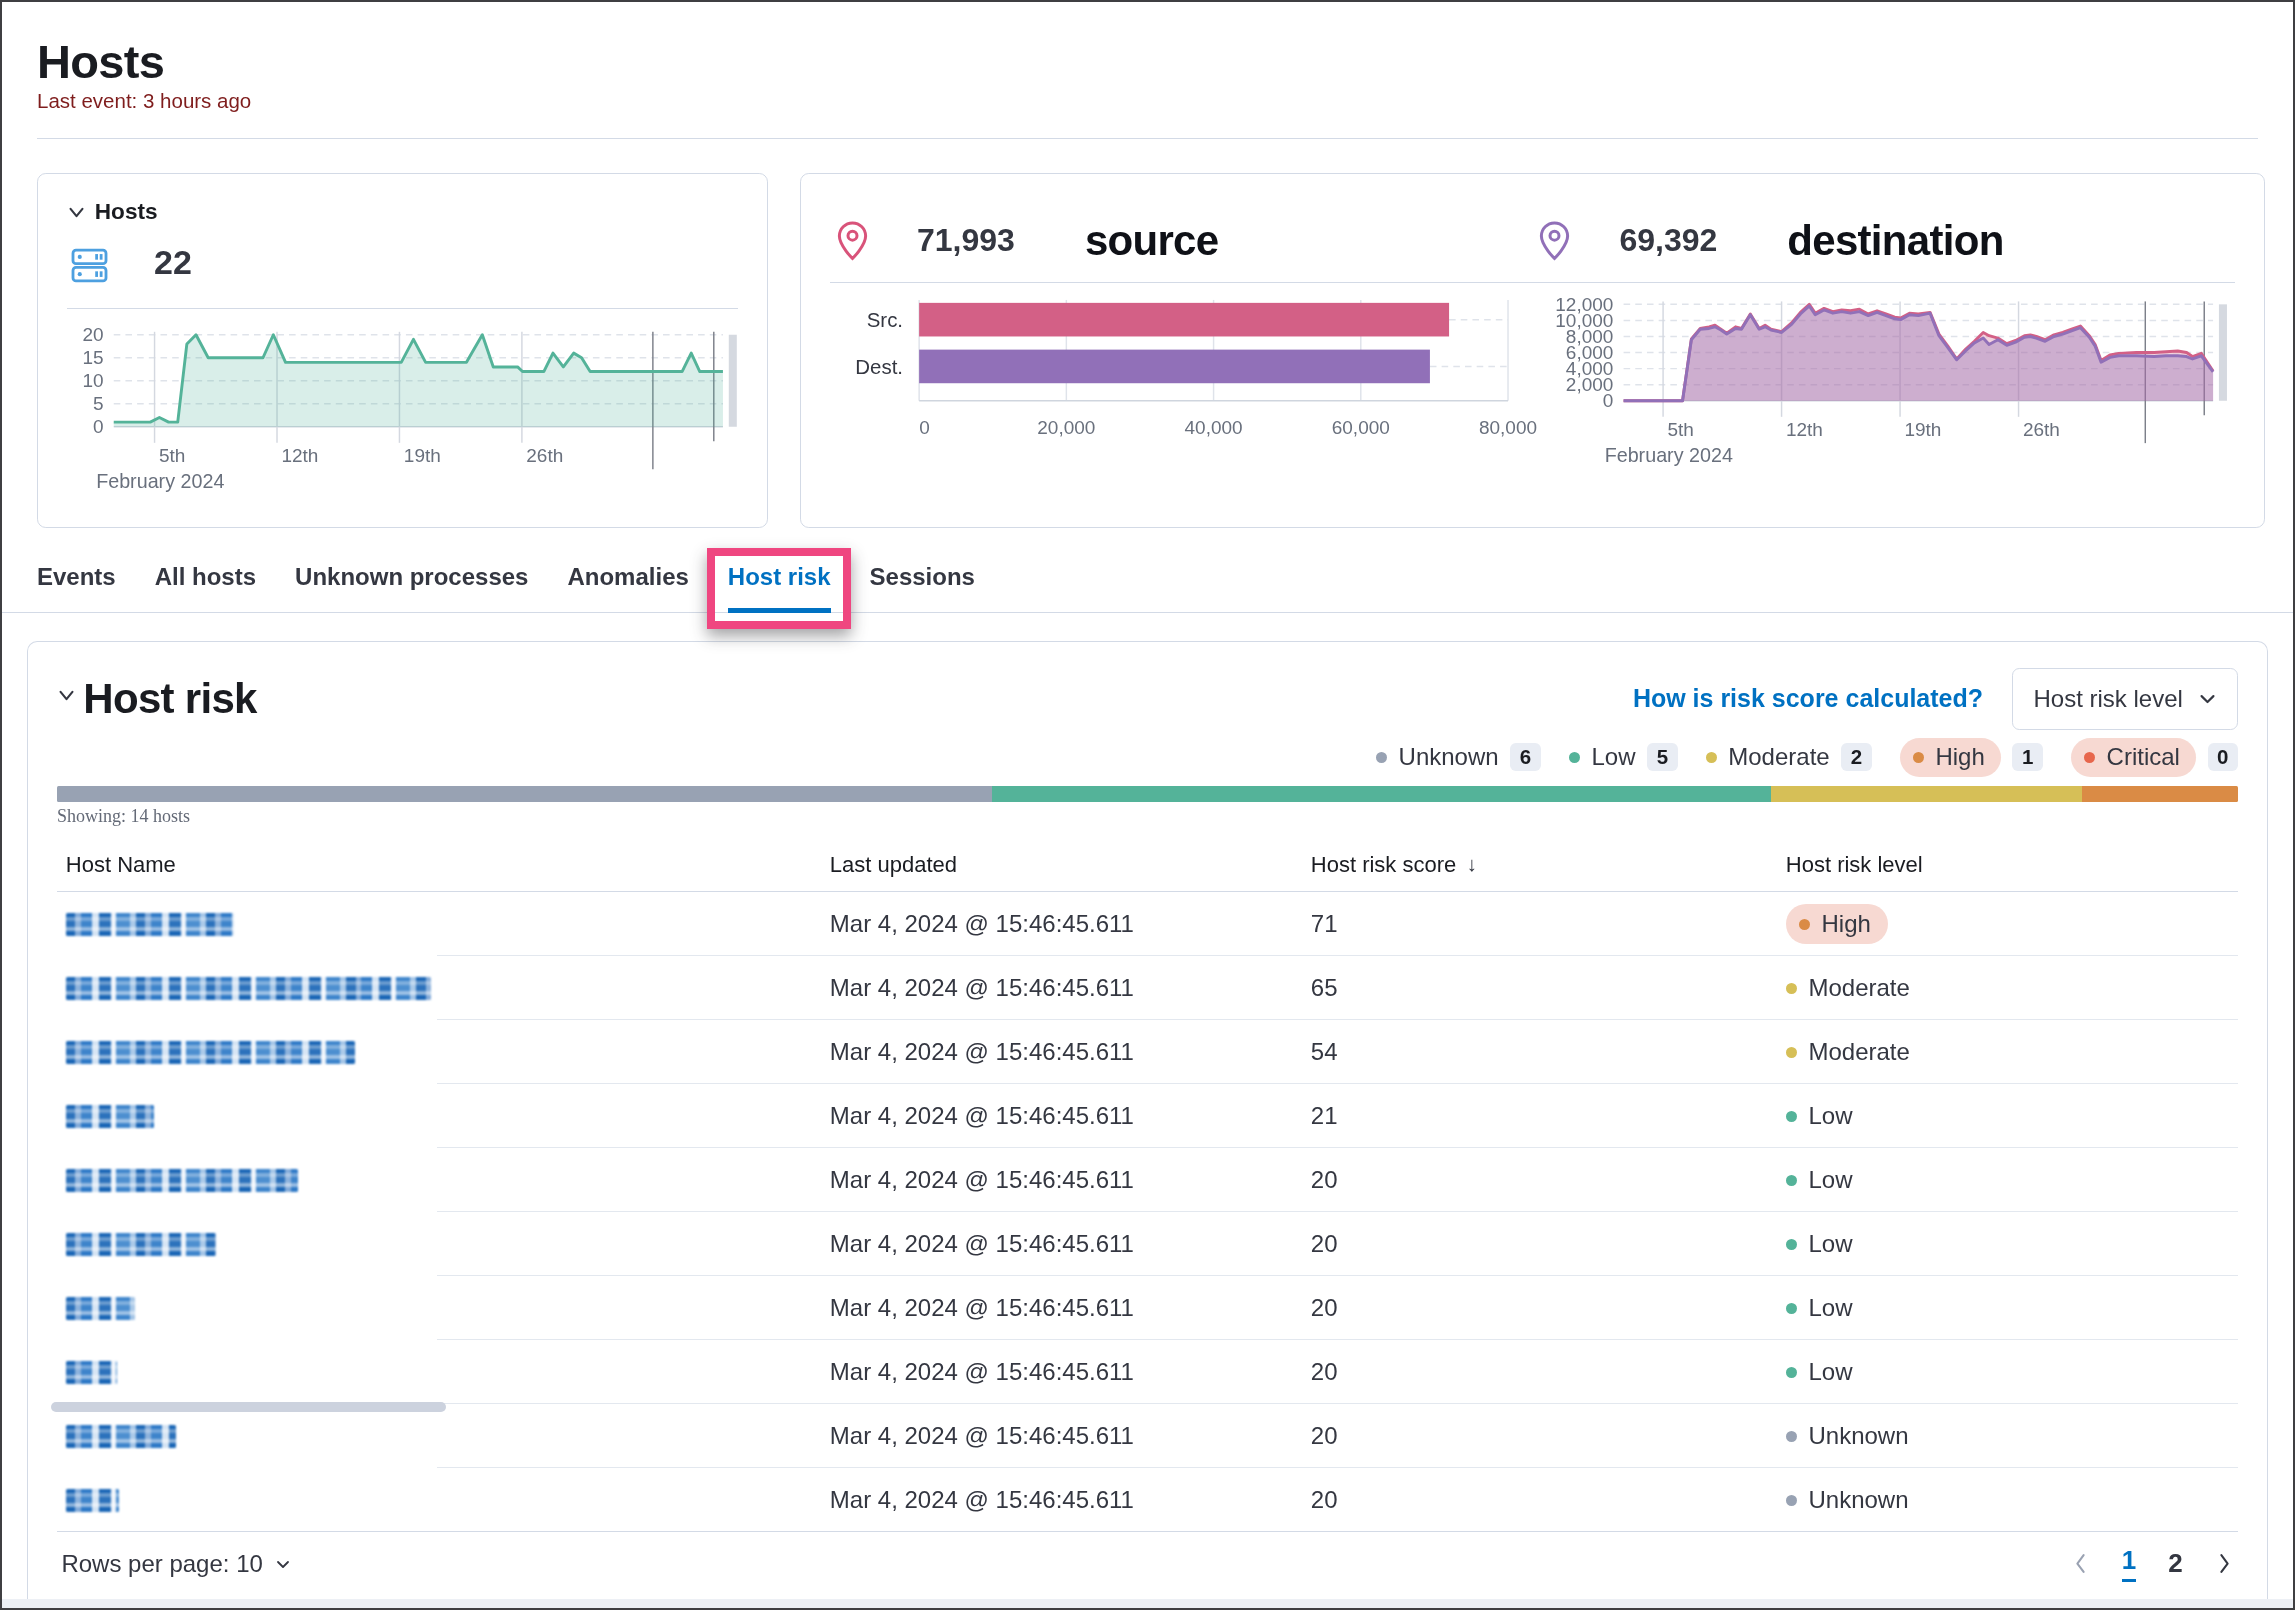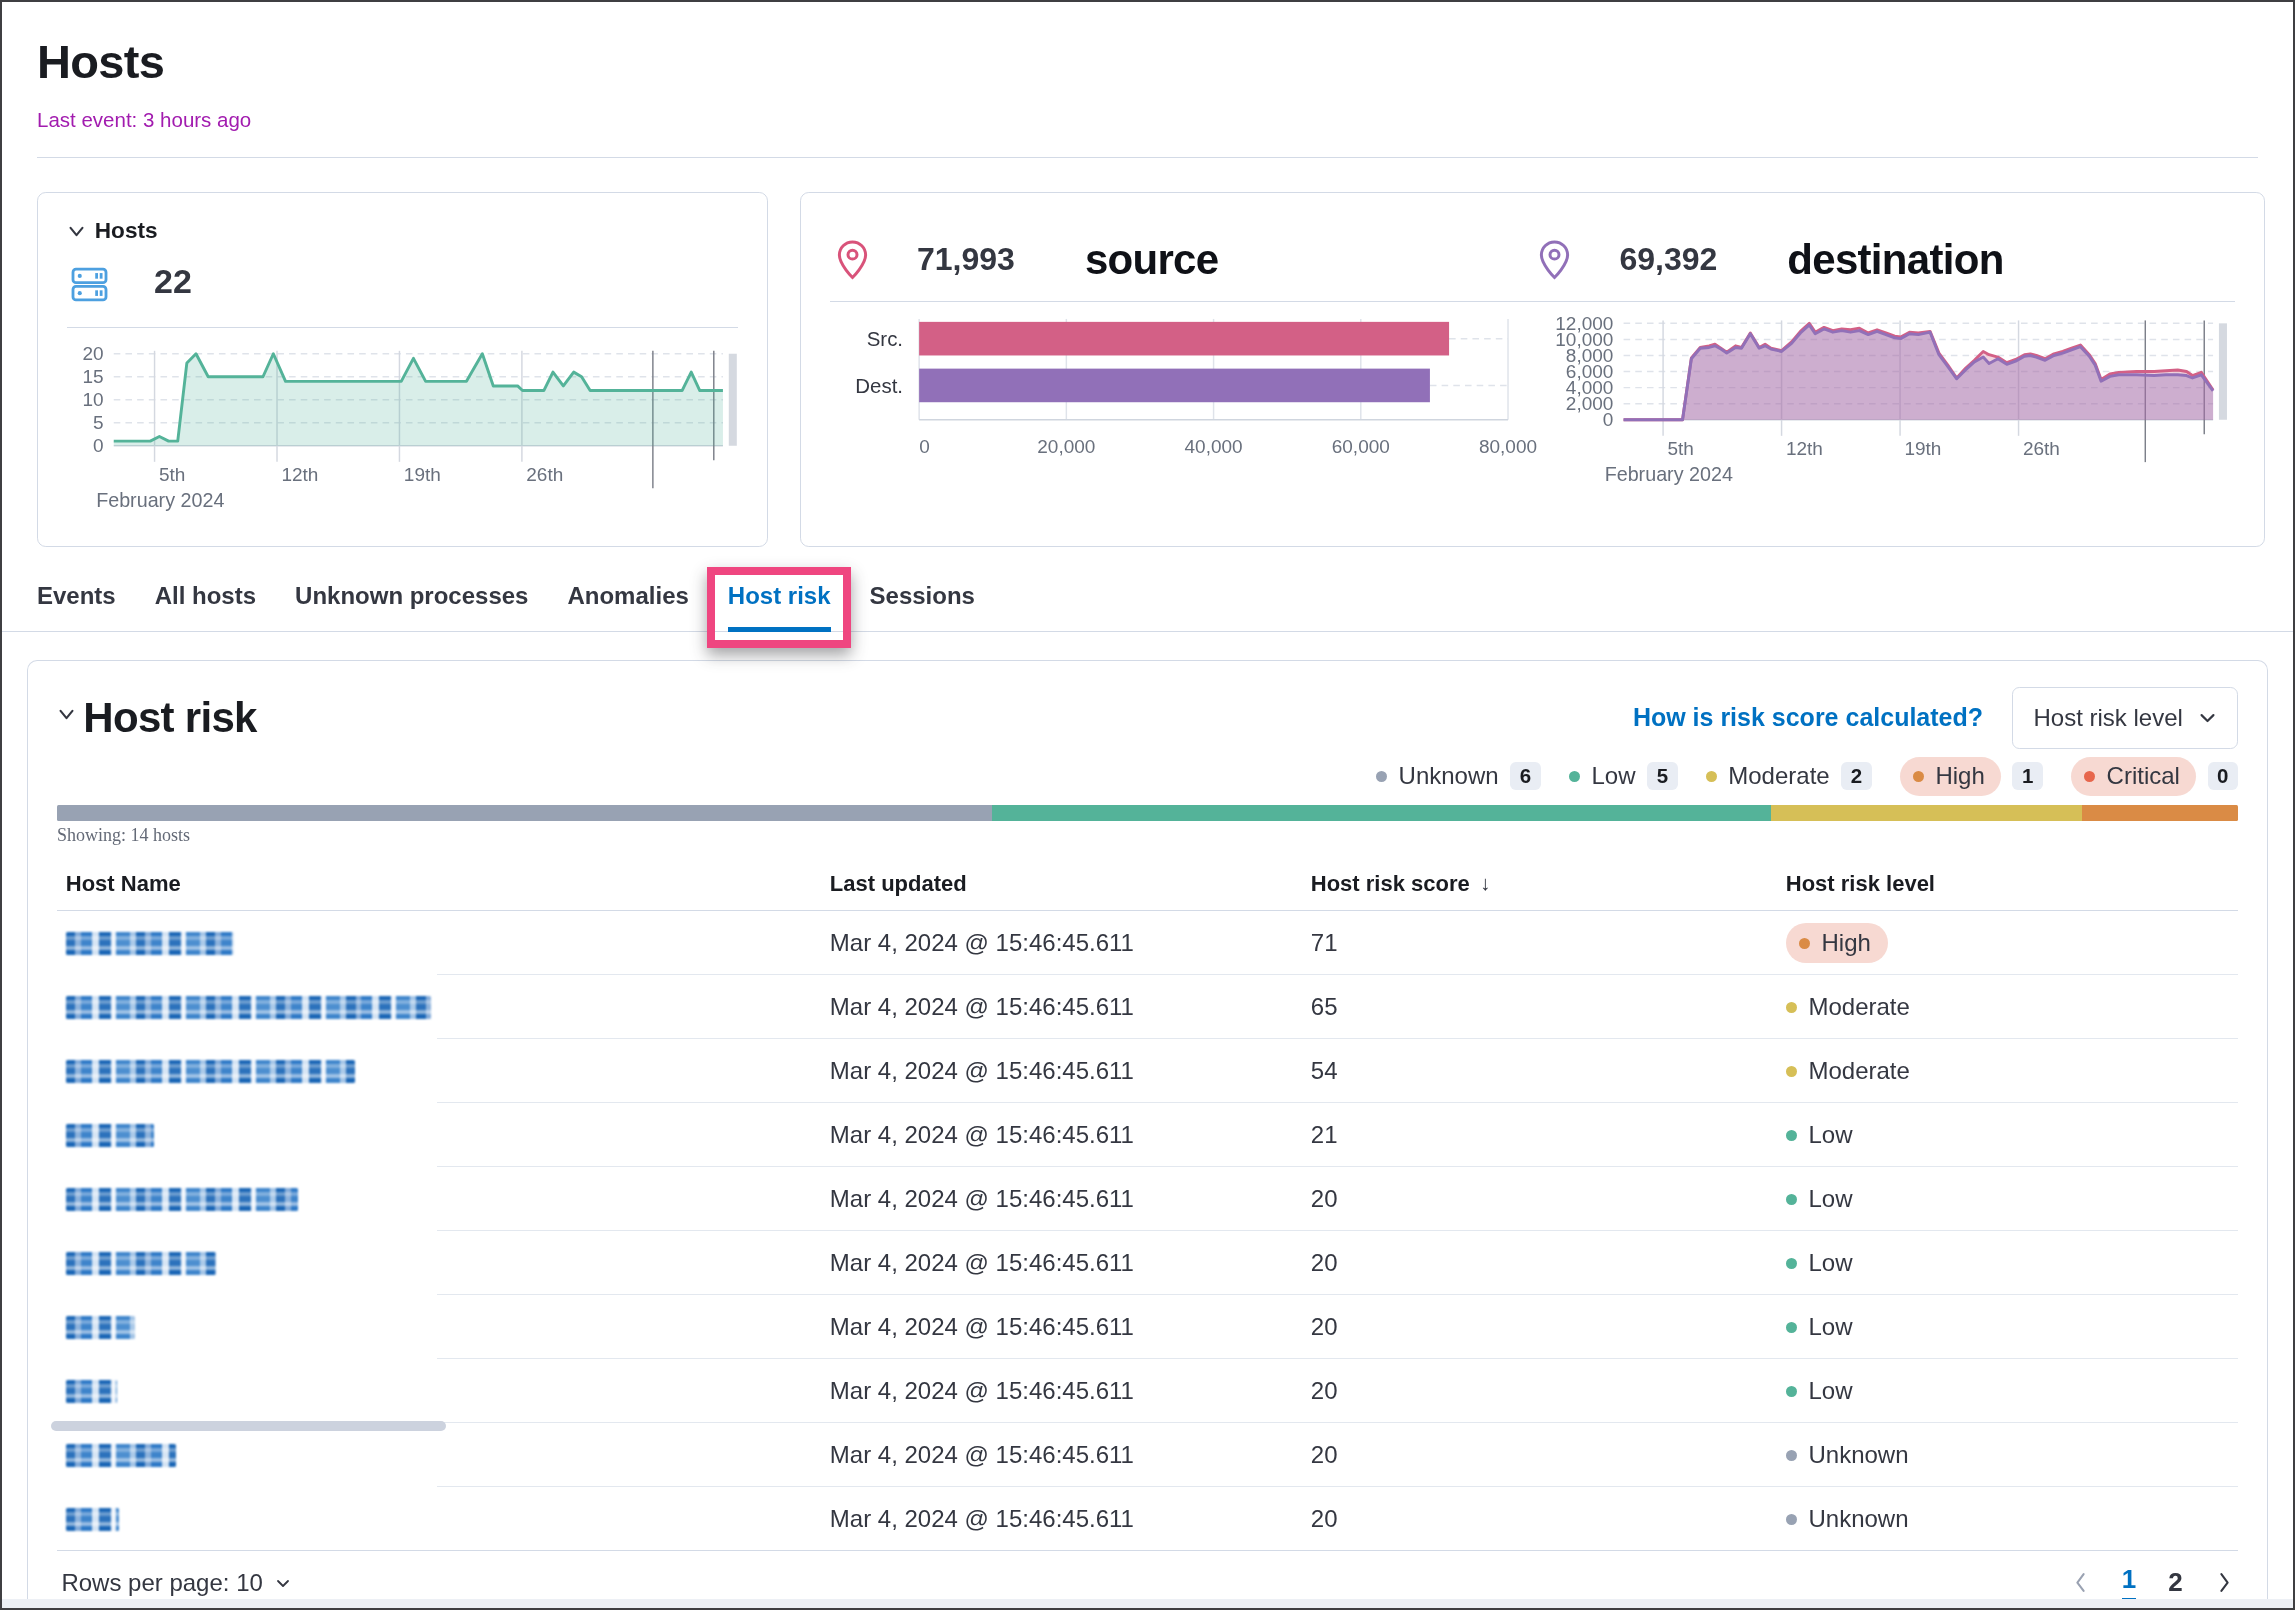--- a/index.html
+++ b/index.html
@@ -8,21 +8,21 @@
     width:2295px; height:1610px;
     border:2.9px solid #3f3f42;
     font-family:"Liberation Sans","DejaVu Sans",sans-serif;
     color:#343741; position:relative; overflow:hidden;
   }
   .bottom-strip { position:absolute; left:0; right:0; bottom:0; height:8.8px; background:#edf0f5; }
 
   
   .page-header { padding:32px 35px 0; }
   .page-title { font-size:47px; font-weight:700; color:#1a1c21; letter-spacing:-0.7px; }
-  .last-event { margin-top:19px; font-size:20.5px; color:#a21caf; }
+  .last-event { font-size:20.5px; color:#7f1d1d; }
   .header-divider { margin-top:25px; border-bottom:1.5px solid #d3dae6; }
 
   
   .panels { display:flex; gap:32px; padding:34px 35px 0; }
   .panel { border:1.5px solid #d3dae6; border-radius:8.8px; background:#fff; padding:25px 29px; height:355px; }
   .panel-hosts { width:731px; }
   .panel-ips { flex:1; }
   .panel-title-row { display:flex; align-items:center; gap:8.8px; }
   .panel-title { font-size:22.6px; font-weight:700; color:#1a1c21; }
   .chev { width:19px; height:19px; flex:0 0 auto; }
@@ -68,21 +68,21 @@
   .legend-pill { display:flex; align-items:center; gap:11.7px; background:#f7d9d2; border-radius:22px; padding:5.8px 16px 5.8px 13px; }
 
   .dist-bar { display:flex; height:16px; margin-top:10.2px; border-radius:1.5px; overflow:hidden; }
   .dist-seg { height:100%; }
   .showing { margin-top:4px; font-size:18px; color:#646a77;font-family:Liberation Serif, serif; }
 
   
   .hr-table { margin-top:19px; position:relative; }
   .thead, .trow { display:grid; grid-template-columns:764px 481px 475px 1fr; align-items:center; }
   .thead { border-bottom:1.5px solid #d3dae6; padding-bottom:13px; padding-top:5.8px; }
-  .th { font-size:22px; font-weight:700; color:#1a1c21; padding-left:8.8px; display:flex; align-items:flex-start; gap:10.2px; }
+  .th { font-size:22px; font-weight:400; color:#1a1c21; padding-left:8.8px; display:flex; align-items:flex-start; gap:10.2px; }
   .sort-arrow { font-size:20.5px; color:#343741; }
   .trow { height:64px; position:relative; }
   .trow .divline { position:absolute; left:380px; right:0; bottom:0; height:1.5px; background:#e3e8ef; }
   .trow.last .divline { left:0; background:#d3dae6; }
   .td { font-size:24px; color:#343741; padding-left:8.8px; }
   .host-link { display:flex; align-items:center; }
   .masked { display:inline-block; height:23.4px; border-radius:1.5px; filter:blur(0.9px);
     background:
       repeating-linear-gradient(0deg, rgba(255,255,255,0) 0 5.1px, rgba(255,255,255,.5) 5.1px 8.8px, rgba(255,255,255,.08) 8.8px 15.3px, rgba(255,255,255,.35) 15.3px 19px),
       repeating-linear-gradient(90deg,#1a66b6 0 9.5px,#83abd9 9.5px 14.6px,#2e79c7 14.6px 26px,#d4e3f3 26px 33px,#1a66b6 33px 45px,#ecf2fa 45px 50px,#3e85cc 50px 64px,#a3c4e6 64px 70px);

